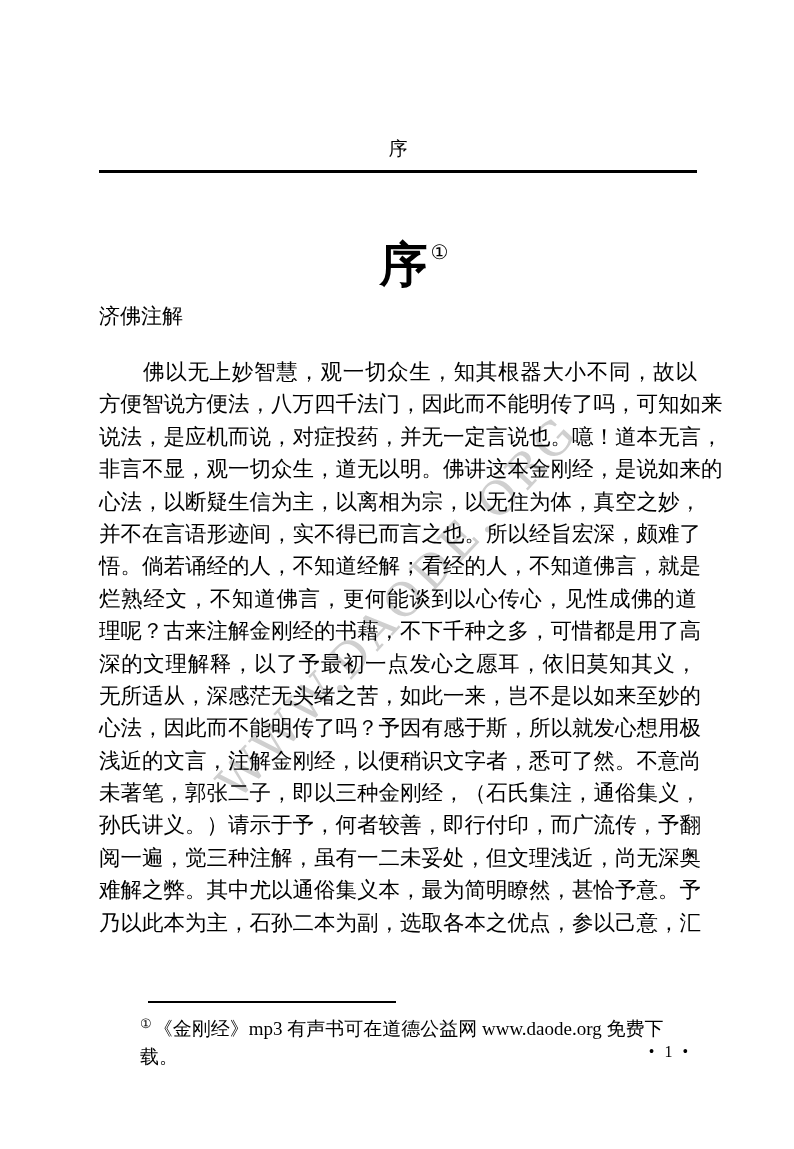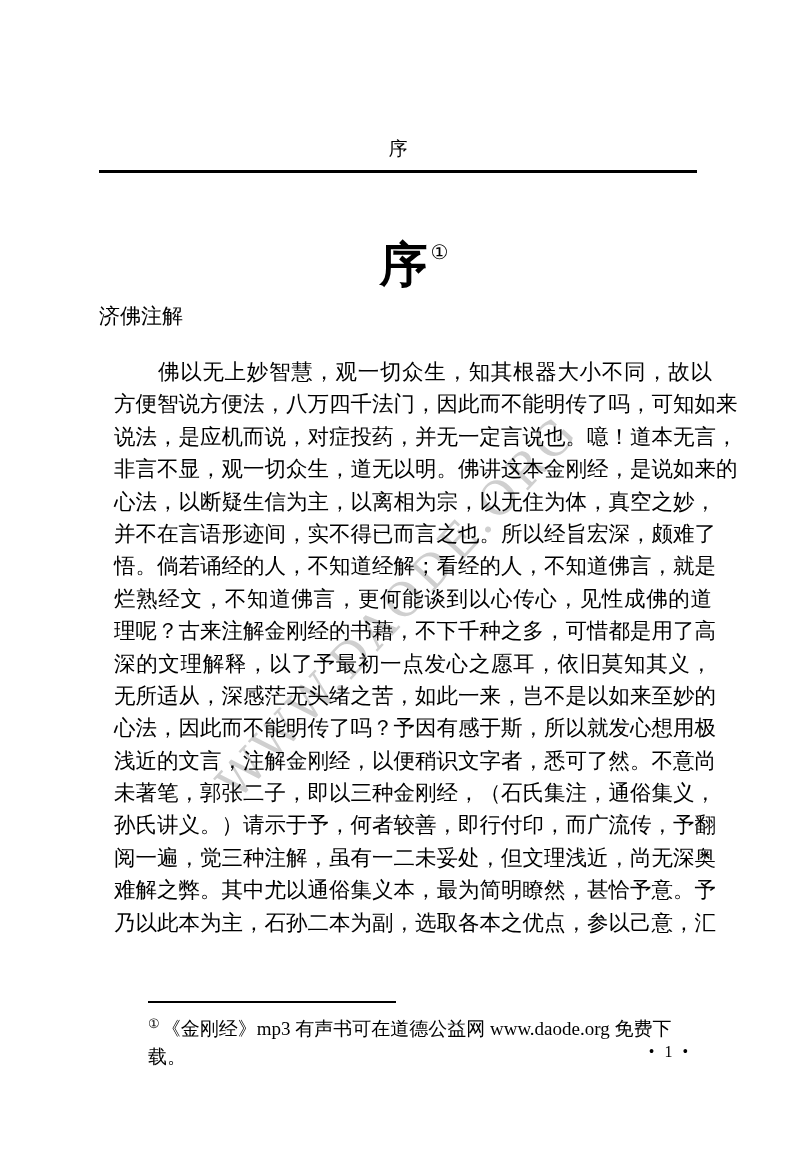--- a/index.html
+++ b/index.html
@@ -77,21 +77,20 @@
     line-height: 30px;
     z-index: 1;
   }
   .body {
     position: absolute;
     top: 356px;
     left: 99px;
     width: 598px;
     font-size: 21.5px;
     z-index: 1;
-    margin-left: 15px;
   }
   .body .line {
     height: 32.4px;
     line-height: 32.4px;
     text-align: justify;
     text-align-last: justify;
     text-justify: inter-ideograph;
     white-space: nowrap;
     box-sizing: border-box;
   }
@@ -103,21 +102,21 @@
     top: 1001px;
     left: 148px;
     width: 248px;
     height: 2px;
     background: #000000;
     z-index: 1;
   }
   .footnote {
     position: absolute;
     top: 1010px;
-    left: 148px;
+    left: 140px;
     width: 549px;
     font-size: 19px;
     line-height: 28px;
     z-index: 1;
   }
   .footnote sup {
     font-size: 13px;
     vertical-align: 7px;
     margin-right: 2px;
   }

